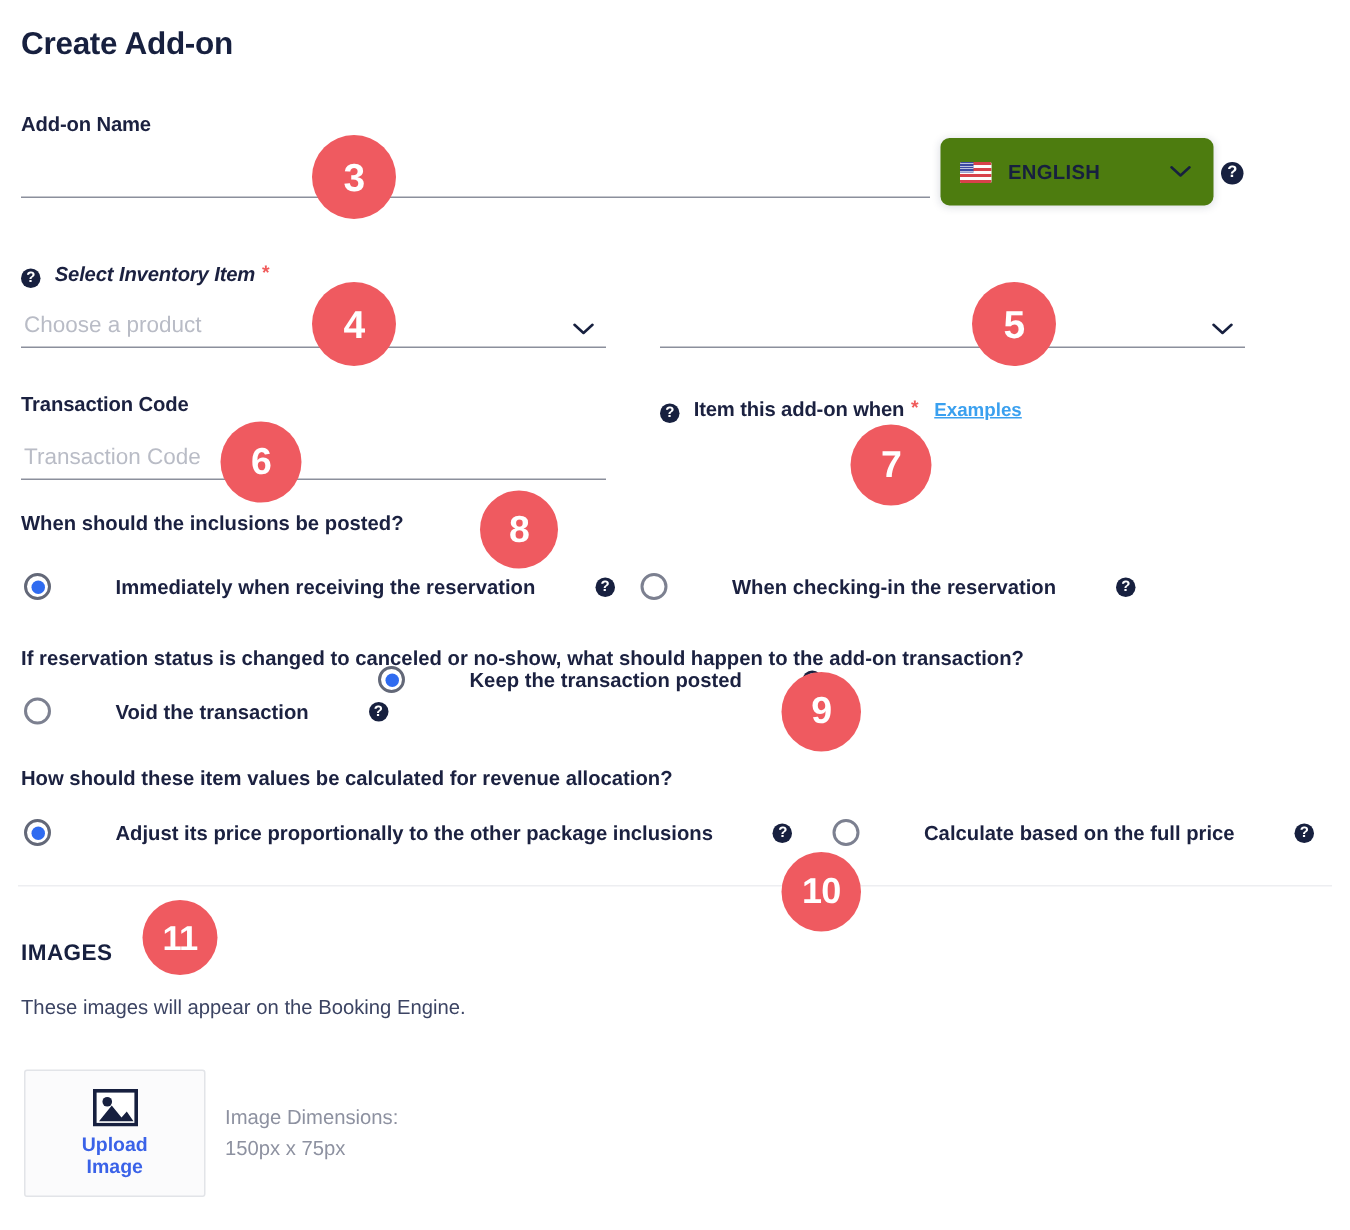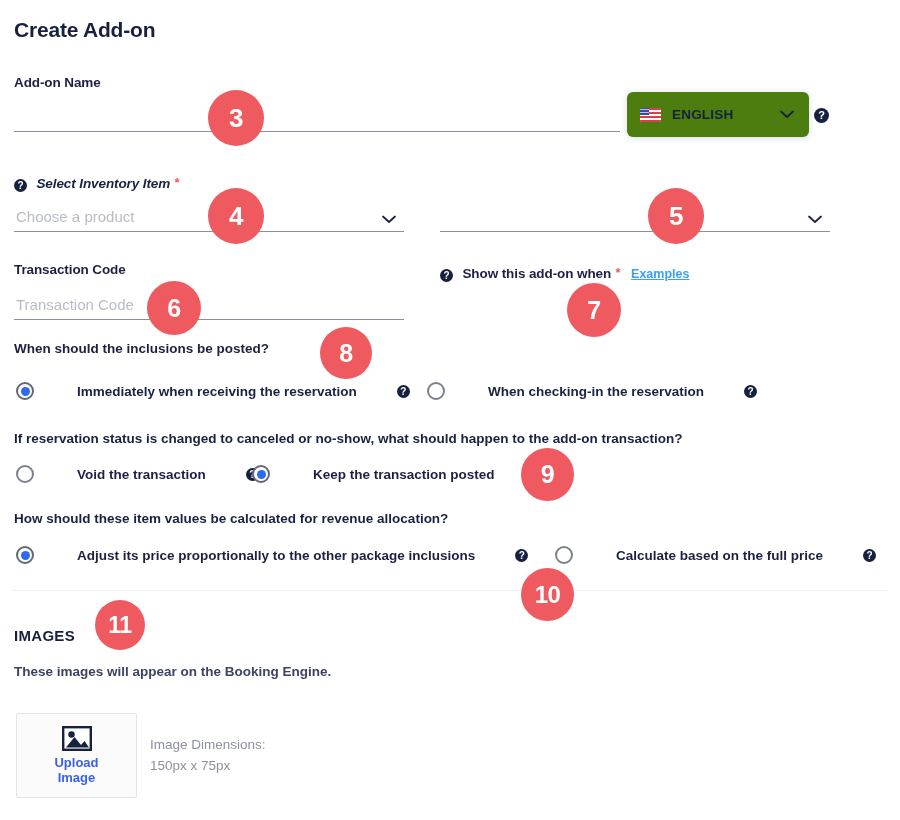--- a/index.html
+++ b/index.html
@@ -157,21 +157,21 @@
   </div>
 
   <div class="flabel" style="position:absolute;left:14px;top:262px;">Transaction Code</div>
   <div class="field" style="left:14px; top:287px; width:390px; height:33px;">
     <div class="val ph">Transaction Code</div>
     <div class="line" style="width:390px;"></div>
   </div>
 
   <div style="position:absolute;left:440px;top:264px;">
     <span class="qmark">?</span>
-    <span class="flabel" style="margin-left:5px;">Show this add-on when</span>
+    <span class="flabel" style="margin-left:5px;">Item this add-on when</span>
     <span class="req">*</span>
     <span class="ex-link" style="margin-left:6px;">Examples</span>
   </div>
 
   <div class="qrow" style="left:14px; top:341px;">
     <div class="qtext">When should the inclusions be posted?</div>
   </div>
   <div class="radio-item" style="left:16px; top:382px;">
     <span class="radio on"></span>
     <span class="rtxt">Immediately when receiving the reservation</span>
@@ -184,21 +184,21 @@
   </div>
 
   <div class="qrow" style="left:14px; top:431px;">
     <div class="qtext">If reservation status is changed to canceled or no-show, what should happen to the add-on transaction?</div>
   </div>
   <div class="radio-item" style="left:16px; top:465px;">
     <span class="radio"></span>
     <span class="rtxt">Void the transaction</span>
     <span class="qmark">?</span>
   </div>
-  <div class="radio-item" style="left:252px; top:465px;">
+  <div class="radio-item" style="left:252px; top:444px;">
     <span class="radio on"></span>
     <span class="rtxt">Keep the transaction posted</span>
     <span class="qmark">?</span>
   </div>
 
   <div class="qrow" style="left:14px; top:511px;">
     <div class="qtext">How should these item values be calculated for revenue allocation?</div>
   </div>
   <div class="radio-item" style="left:16px; top:546px;">
     <span class="radio on"></span>
@@ -207,21 +207,21 @@
   </div>
   <div class="radio-item" style="left:555px; top:546px;">
     <span class="radio"></span>
     <span class="rtxt">Calculate based on the full price</span>
     <span class="qmark">?</span>
   </div>
 
   <hr class="div" style="top:590px;">
 
   <div class="sec-title" style="left:14px; top:627px;">IMAGES</div>
-  <div class="sec-sub" style="left:14px; top:664px;font-weight:bold;">These images will appear on the Booking Engine.</div>
+  <div class="sec-sub" style="left:14px; top:664px;">These images will appear on the Booking Engine.</div>
 
   <div class="upbox">
     <svg width="30" height="25" viewBox="0 0 30 25">
       <rect x="1.2" y="1.2" width="27.6" height="22.6" fill="#ffffff" stroke="#17203f" stroke-width="2.4"></rect>
       <circle cx="9.5" cy="8.5" r="3.2" fill="#17203f"></circle>
       <path d="M4 21.5 L12.5 11 L19 19 L22.5 15 L27 21.5 Z" fill="#17203f"></path>
     </svg>
     <div class="uplabel">
       <span>Upload</span><br>
       <span>Image</span>

